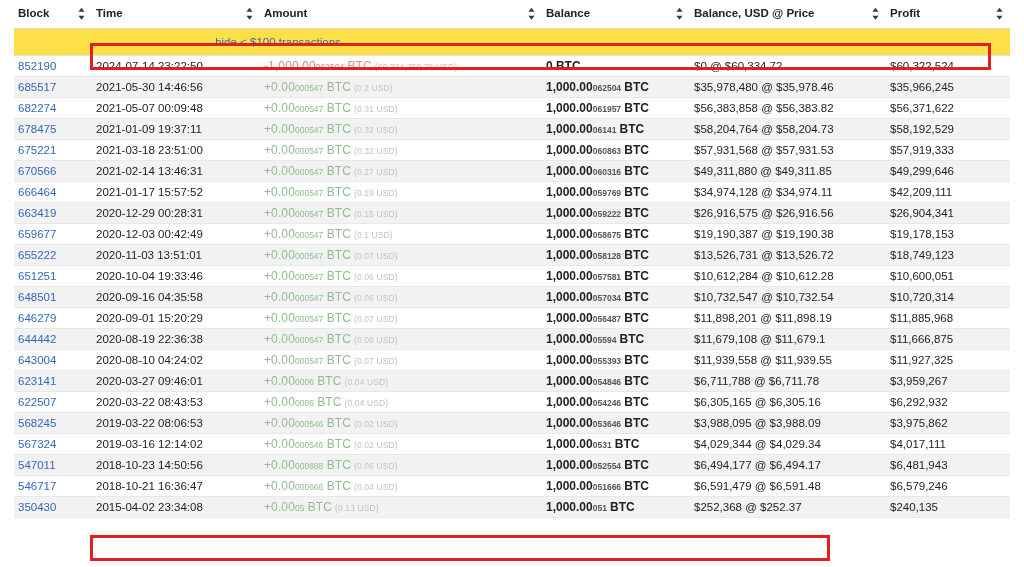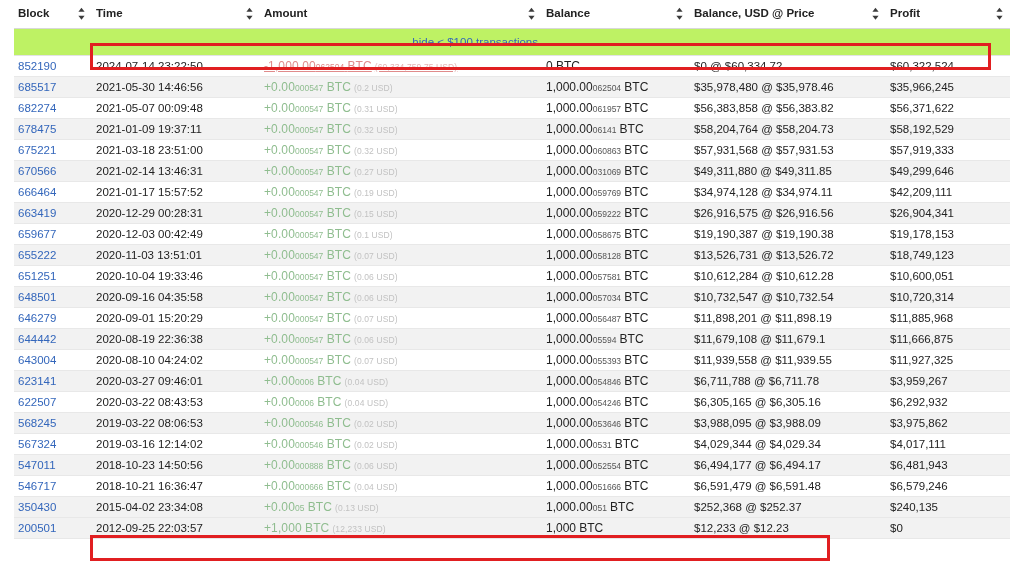--- a/index.html
+++ b/index.html
@@ -62,23 +62,22 @@
     line-height: 13px;
     font-size: 11px;
     color: #3b3b3b;
     text-align: center;
   }
   .sort-icon svg { display: block; }
 
   tr.notice-row td {
     padding: 4px 4px 5px 4px;
     border-bottom: 1px solid #e3e3e3;
-    background: #bef264;
+    background: #fde047;
     height: 17px;
-    text-align: right;
   }
   .hide-link {
     color: #3366bb;
     font-size: 11.5px;
     text-decoration: none;
     cursor: pointer;
   }
   .notice-center { text-align: center; }
 
   tbody.tx tr { height: 21px; }
@@ -96,28 +95,28 @@
   td.block a {
     color: #3366bb;
     text-decoration: none;
     cursor: pointer;
   }
 
   td.time { color: #222222; }
 
   td.amount { letter-spacing: 0.01em; }
   .amt-pos { color: #8fbd8f; }
-  .amt-neg { color: #e08b8b; text-decoration: underline; }
+  .amt-neg { color: #e08b8b; }
   .amt-main { font-size: 12px; }
   .amt-sub  { font-size: 8.5px; vertical-align: baseline; letter-spacing: 0; }
   .amt-unit { font-size: 12px; }
   .amt-usd  { font-size: 8.5px; color: #c2c2c2; margin-left: 3px; }
   .amt-neg .amt-usd { color: #e3b4b4; }
 
-  td.balance  { color: #222222; }
+  td.balance  { color: #222222; font-weight: bold; }
   .bal-main { font-size: 12px; }
   .bal-sub  { font-size: 8.5px; color: #555; }
   .bal-unit { font-size: 12px; }
 
   td.usd    { color: #222222; }
   td.profit { color: #222222; }
 
   
   .redbox {
     position: absolute;
@@ -250,21 +249,21 @@
           <td class="time">2021-03-18 23:51:00</td>
           <td class="amount"><span class="amt-pos"><span class="amt-main">+0.00</span><span class="amt-sub">000547</span> <span class="amt-unit">BTC</span><span class="amt-usd">(0.32 USD)</span></span></td>
           <td class="balance"><span class="bal-main">1,000.00</span><span class="bal-sub">060863</span> <span class="bal-unit">BTC</span></td>
           <td class="usd">$57,931,568 @ $57,931.53</td>
           <td class="profit">$57,919,333</td>
         </tr>
         <tr class="alt">
           <td class="block"><a>670566</a></td>
           <td class="time">2021-02-14 13:46:31</td>
           <td class="amount"><span class="amt-pos"><span class="amt-main">+0.00</span><span class="amt-sub">000547</span> <span class="amt-unit">BTC</span><span class="amt-usd">(0.27 USD)</span></span></td>
-          <td class="balance"><span class="bal-main">1,000.00</span><span class="bal-sub">031069</span> <span class="bal-unit">BTC</span></td>
+          <td class="balance"><span class="bal-main">1,000.00</span><span class="bal-sub">060316</span> <span class="bal-unit">BTC</span></td>
           <td class="usd">$49,311,880 @ $49,311.85</td>
           <td class="profit">$49,299,646</td>
         </tr>
         <tr class="plain">
           <td class="block"><a>666464</a></td>
           <td class="time">2021-01-17 15:57:52</td>
           <td class="amount"><span class="amt-pos"><span class="amt-main">+0.00</span><span class="amt-sub">000547</span> <span class="amt-unit">BTC</span><span class="amt-usd">(0.19 USD)</span></span></td>
           <td class="balance"><span class="bal-main">1,000.00</span><span class="bal-sub">059769</span> <span class="bal-unit">BTC</span></td>
           <td class="usd">$34,974,128 @ $34,974.11</td>
           <td class="profit">$42,209,111</td>
@@ -382,27 +381,19 @@
           <td class="profit">$6,579,246</td>
         </tr>
         <tr class="alt">
           <td class="block"><a>350430</a></td>
           <td class="time">2015-04-02 23:34:08</td>
           <td class="amount"><span class="amt-pos"><span class="amt-main">+0.00</span><span class="amt-sub">05</span> <span class="amt-unit">BTC</span><span class="amt-usd">(0.13 USD)</span></span></td>
           <td class="balance"><span class="bal-main">1,000.00</span><span class="bal-sub">051</span> <span class="bal-unit">BTC</span></td>
           <td class="usd">$252,368 @ $252.37</td>
           <td class="profit">$240,135</td>
         </tr>
-        <tr class="alt">
-          <td class="block"><a>200501</a></td>
-          <td class="time">2012-09-25 22:03:57</td>
-          <td class="amount"><span class="amt-pos"><span class="amt-main">+1,000</span><span class="amt-sub"></span> <span class="amt-unit">BTC</span><span class="amt-usd">(12,233 USD)</span></span></td>
-          <td class="balance"><span class="bal-main">1,000</span><span class="bal-sub"></span> <span class="bal-unit">BTC</span></td>
-          <td class="usd">$12,233 @ $12.23</td>
-          <td class="profit">$0</td>
-        </tr>
       </tbody>
   </table>
 
   <div class="redbox" id="redbox-top" style="border-color: rgb(225, 31, 33);"></div>
   <div class="redbox" id="redbox-bottom" style="border-color: rgb(225, 31, 33);"></div>
 
 </div>
 
 </body></html>

